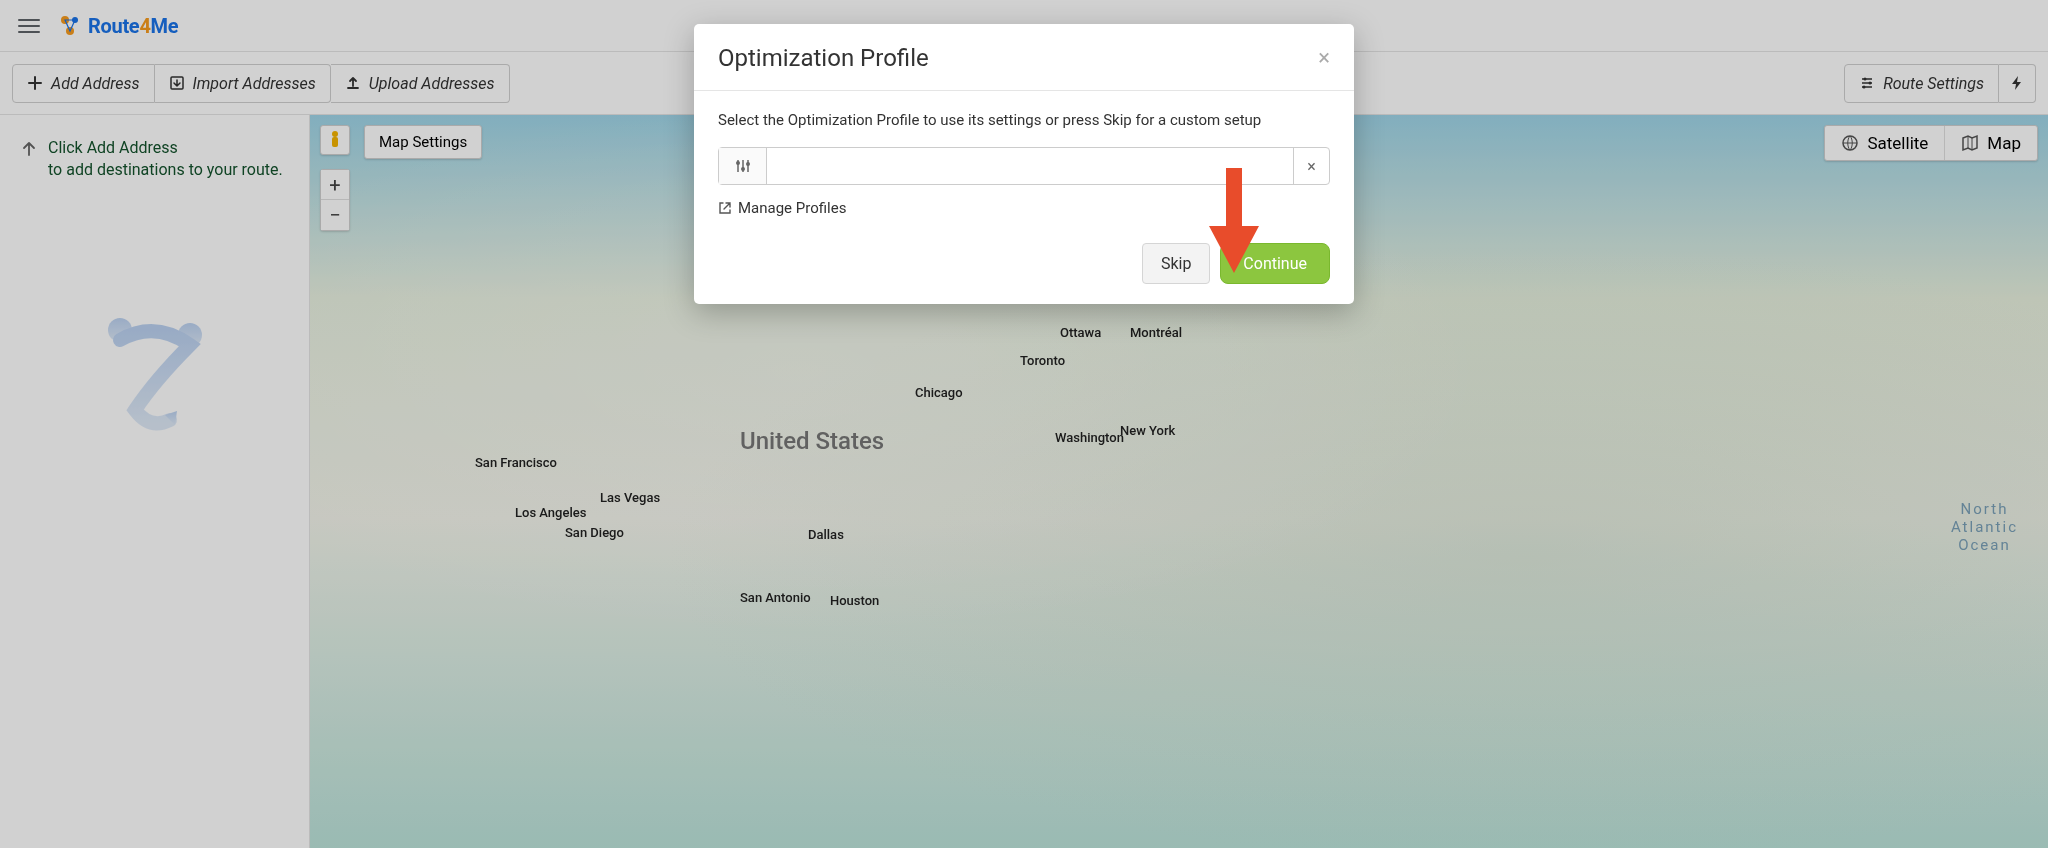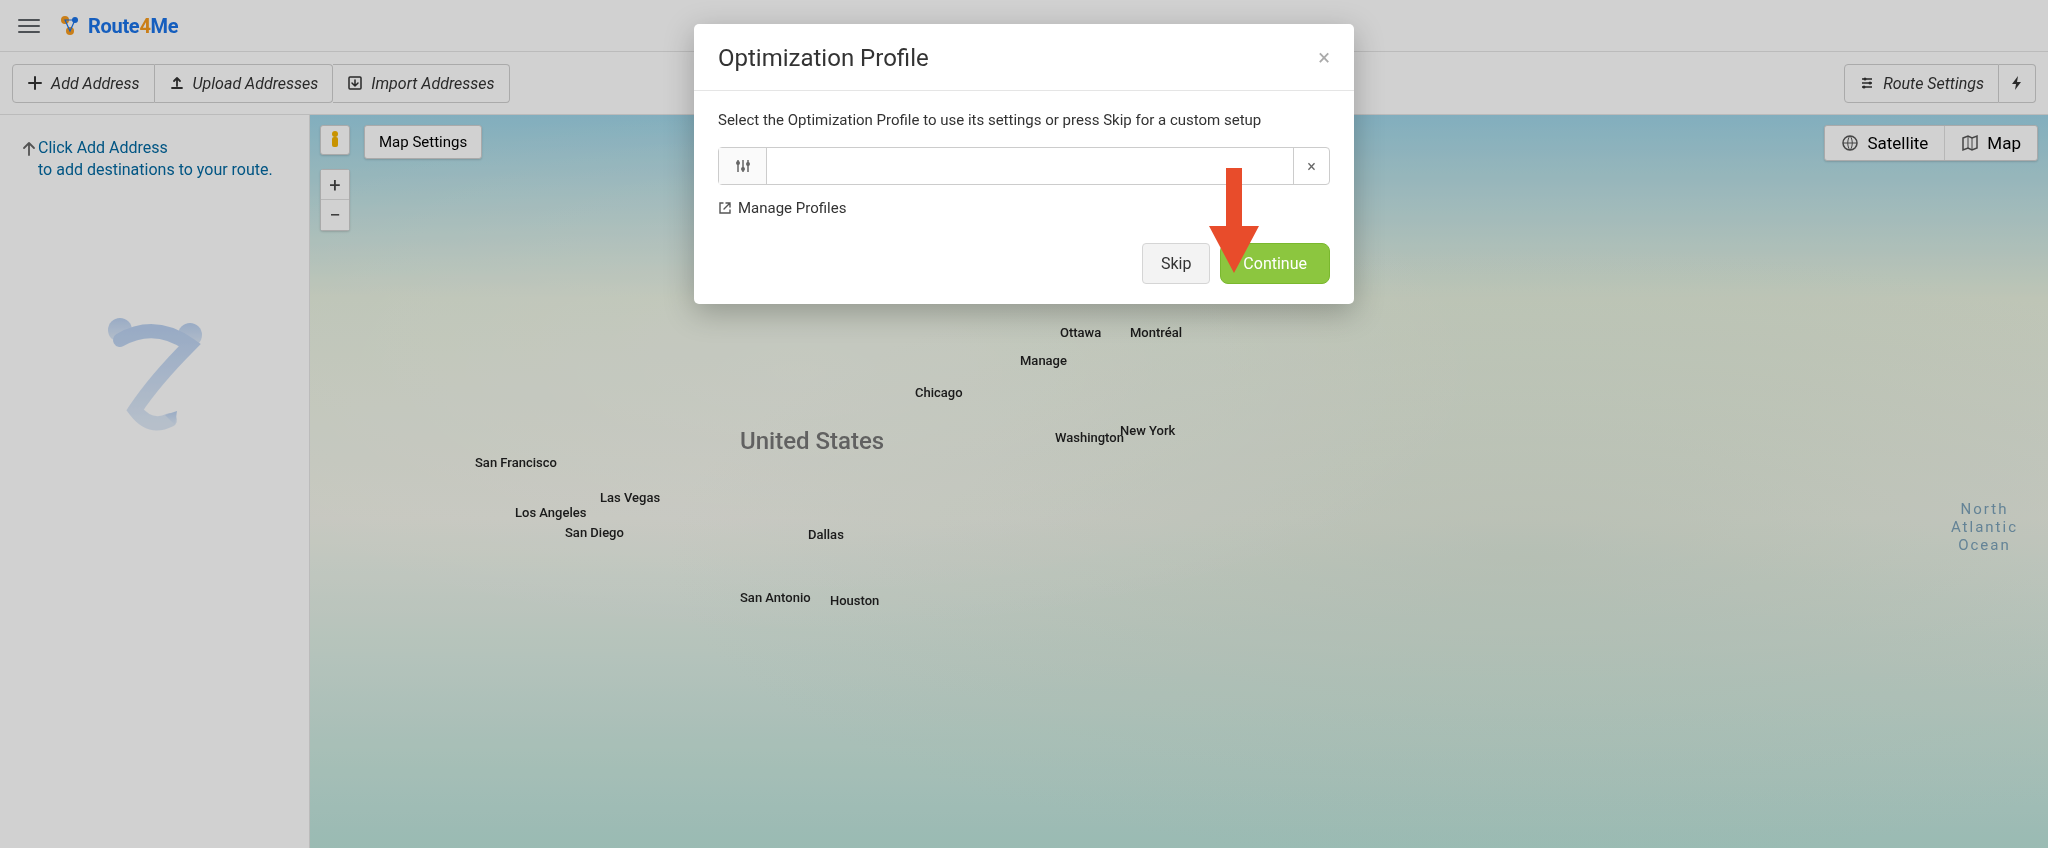--- a/index.html
+++ b/index.html
@@ -66,21 +66,21 @@
     display:flex;
   }
   .sidebar {
     width:310px;
     background:#fff;
     border-right:1px solid #e5e5e5;
     padding:22px 20px;
     display:flex; flex-direction:column; align-items:flex-start;
     gap:10px;
   }
-  .hint { display:flex; gap:0; align-items:flex-start; color:#0369a1; font-size:16px; line-height:1.35; }
+  .hint { display:flex; gap:10px; align-items:flex-start; color:#14532d; font-size:16px; line-height:1.35; }
   .hint svg { flex-shrink:0; margin-top:2px; }
   .route-graphic { margin-top:120px; align-self:center; opacity:0.6; }
 
   .map-area {
     flex:1;
     position:relative;
     background: linear-gradient(180deg,#b6e0c8 0%, #e8f3e4 40%, #d8ecd2 70%, #a9dcd0 100%);
     overflow:hidden;
   }
   .map-mock {
@@ -172,30 +172,30 @@
 <div class="toolbar">
   <div class="btn-group">
     <button class="btn">
       <svg class="icon-svg" viewBox="0 0 16 16">
           <path d="M8 2v12M2 8h12" stroke="#333" stroke-width="2" stroke-linecap="round"></path>
         </svg>
       <span>Add Address</span>
     </button>
     <button class="btn">
       <svg class="icon-svg" viewBox="0 0 16 16">
-          <path d="M8 11V3M5 6l3-3 3 3M3 13h10" stroke="#333" stroke-width="1.8" fill="none" stroke-linecap="round" stroke-linejoin="round"></path>
-        </svg>
-      <span>Upload Addresses</span>
-    </button>
-    <button class="btn">
-      <svg class="icon-svg" viewBox="0 0 16 16">
           <rect x="2" y="2" width="12" height="12" rx="1" fill="none" stroke="#333" stroke-width="1.5"></rect>
           <path d="M8 5v6M5 8l3 3 3-3" stroke="#333" stroke-width="1.5" fill="none" stroke-linecap="round" stroke-linejoin="round"></path>
         </svg>
       <span>Import Addresses</span>
+    </button>
+    <button class="btn">
+      <svg class="icon-svg" viewBox="0 0 16 16">
+          <path d="M8 11V3M5 6l3-3 3 3M3 13h10" stroke="#333" stroke-width="1.8" fill="none" stroke-linecap="round" stroke-linejoin="round"></path>
+        </svg>
+      <span>Upload Addresses</span>
     </button>
   </div>
   <div class="toolbar-spacer"></div>
   <div class="btn-group">
     <button class="btn">
       <svg class="icon-svg" viewBox="0 0 16 16">
           <path d="M3 4h10M3 8h10M3 12h10" stroke="#333" stroke-width="1.5"></path>
           <circle cx="6" cy="4" r="1.5" fill="#333"></circle>
           <circle cx="11" cy="8" r="1.5" fill="#333"></circle>
           <circle cx="5" cy="12" r="1.5" fill="#333"></circle>
@@ -246,21 +246,21 @@
     </div>
     <div class="map-label city" style="top:340px; left:165px;">San Francisco</div>
     <div class="map-label city" style="top:390px; left:205px;">Los Angeles</div>
     <div class="map-label city" style="top:410px; left:255px;">San Diego</div>
     <div class="map-label city" style="top:375px; left:290px;">Las Vegas</div>
     <div class="map-label city" style="top:270px; left:605px;">Chicago</div>
     <div class="map-label city" style="top:412px; left:498px;">Dallas</div>
     <div class="map-label city" style="top:478px; left:520px;">Houston</div>
     <div class="map-label city" style="top:475px; left:430px;">San Antonio</div>
     <div class="map-label city" style="top:308px; left:810px;">New York</div>
-    <div class="map-label city" style="top:238px; left:710px;">Manage</div>
+    <div class="map-label city" style="top:238px; left:710px;">Toronto</div>
     <div class="map-label city" style="top:210px; left:750px;">Ottawa</div>
     <div class="map-label city" style="top:210px; left:820px;">Montréal</div>
     <div class="map-label city" style="top:315px; left:745px;">Washington</div>
 
     <div class="map-ctrl pegman">
       <svg width="16" height="20" viewBox="0 0 16 20">
           <circle cx="8" cy="4" r="3" fill="#f4b400"></circle>
           <rect x="5" y="7" width="6" height="10" rx="2" fill="#f4b400"></rect>
         </svg>
     </div>

